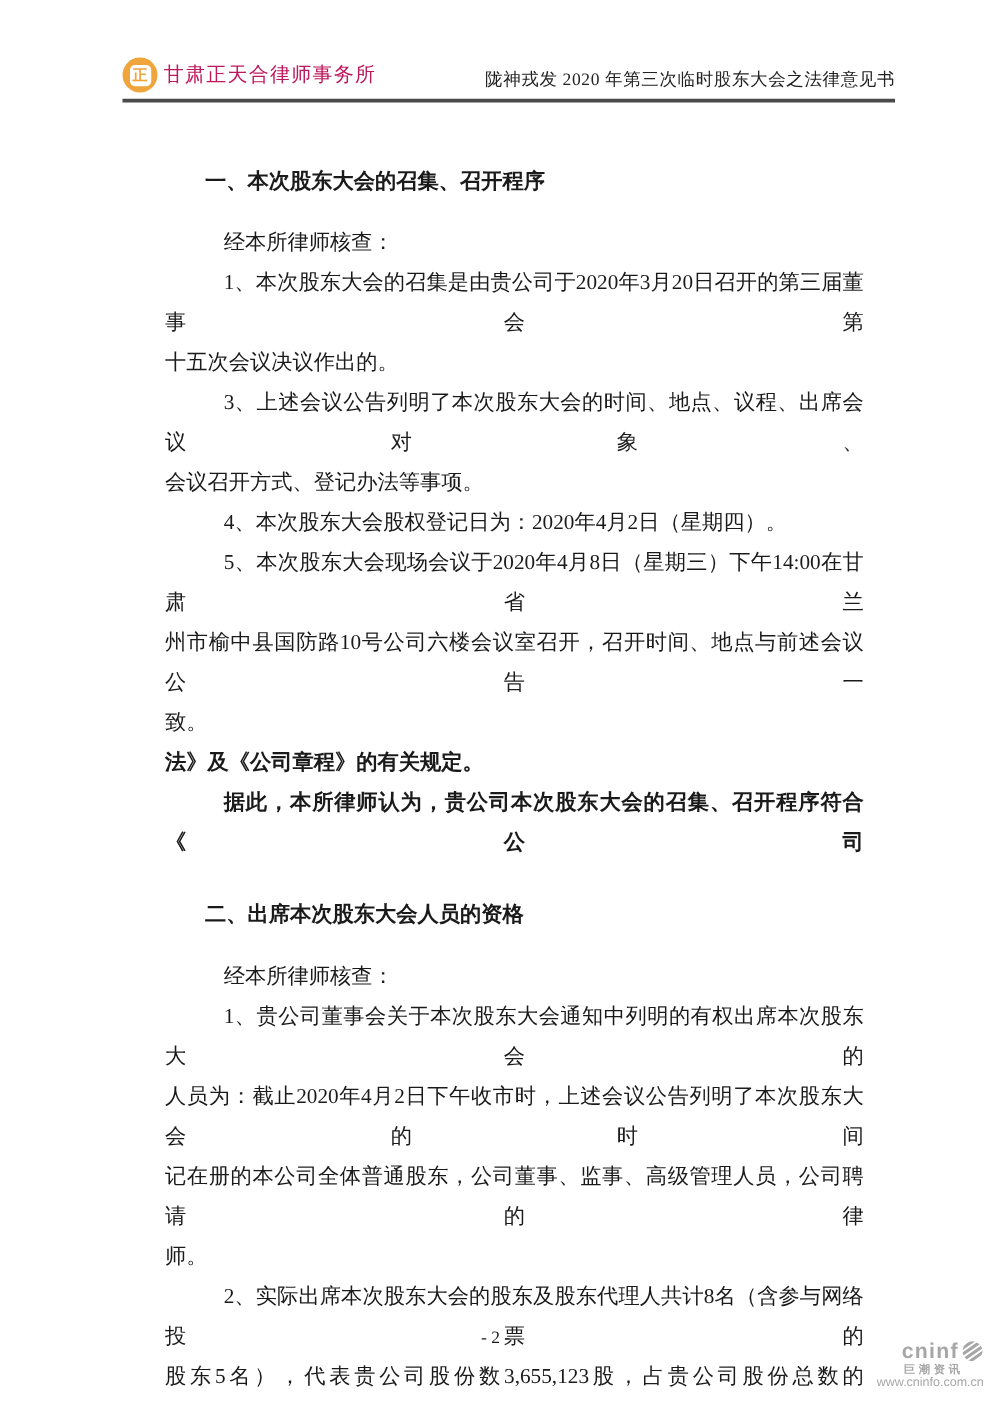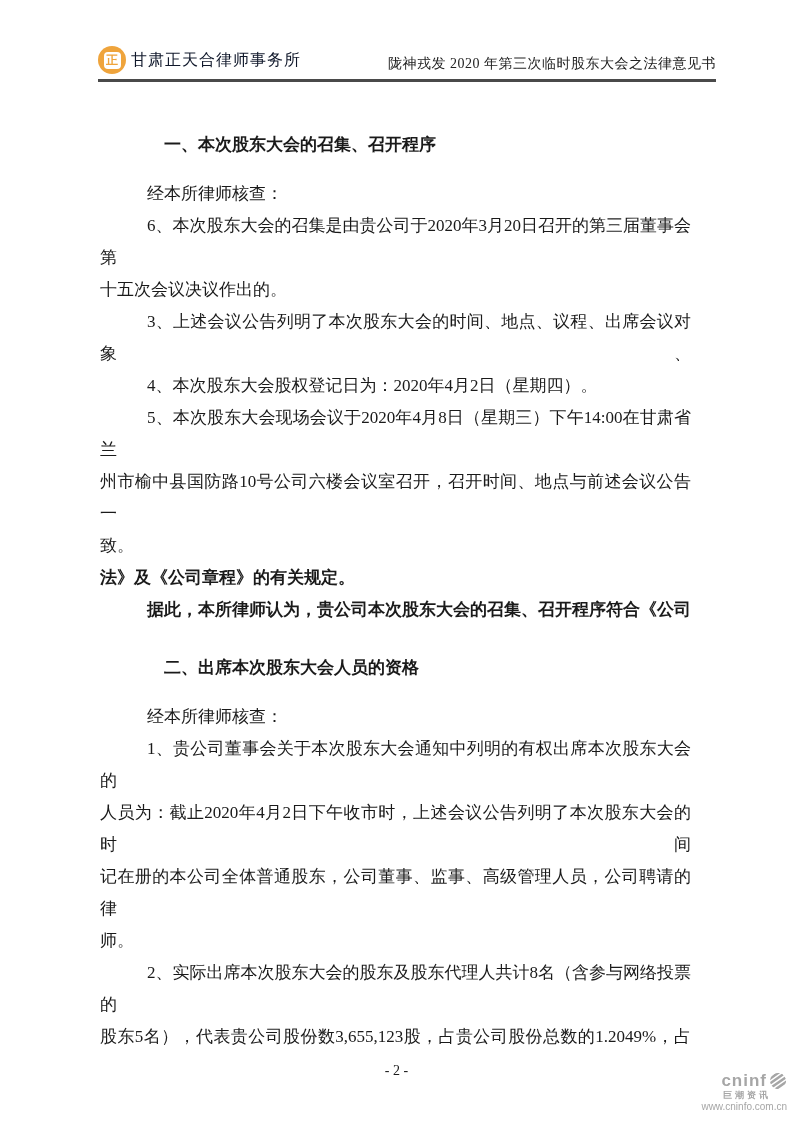--- a/index.html
+++ b/index.html
@@ -20,40 +20,40 @@
     width:28px; height:28px; border-radius:50%;
     background:var(--gold,#EFA43C);
     display:flex; align-items:center; justify-content:center;
     margin-right:5px; flex:0 0 auto;
   }
   .logo-inner {
     width:17px; height:17px; background:#ffffff; border-radius:4px;
     color:var(--gold,#EFA43C); font-weight:bold; font-size:12px; line-height:17px;
     text-align:center; font-family:"Liberation Sans","DejaVu Sans",sans-serif;
   }
-  .firm-name { font-size:16px; letter-spacing:1px; color:#0f172a; }
+  .firm-name { font-size:16px; letter-spacing:1px; color:#be185d; }
   .header-title { font-size:14px; color:#222; letter-spacing:0.5px; padding-bottom:1px; }
 
   
   .content {
     position:absolute; left:100px; top:112px; width:591px;
     font-size:17px; line-height:32px; text-align:justify;
   }
   .doc-section + .doc-section { margin-top:26px; }
   .sec-heading {
     margin:17px; font-size:17px; line-height:32px; font-weight:bold;
     font-family:"Liberation Sans","DejaVu Sans",sans-serif;
     text-indent:47px; text-align:left;
   }
   .para { margin:0; }
   .para-bold {
     font-weight:bold;
     font-family:"Liberation Sans","DejaVu Sans",sans-serif;
   }
-  .line { display:block; text-align:justify; text-align-last:justify; }
+  .line { display:block; text-align:justify; text-align-last:justify;margin-left:32px; }
   .line.indent { text-indent:47px; }
   .line.last { text-align-last:left; }
 
   
   .page-number {
     position:absolute; left:0; right:0; top:1063px;
     text-align:center; font-size:14px; color:#1a1a1a;
   }
   .watermark {
     position:absolute; right:6px; top:1072px; text-align:right;
@@ -84,25 +84,26 @@
     <div class="header-title">陇神戎发 2020 年第三次临时股东大会之法律意见书</div>
   </header>
 
   <main class="content">
       <section class="doc-section">
         <h2 class="sec-heading">一、本次股东大会的召集、召开程序</h2>
         <p class="para">
           <span class="line indent last">经本所律师核查：</span>
         </p>
         <p class="para">
-          <span class="line indent">6、本次股东大会的召集是由贵公司于2020年3月20日召开的第三届董事会第</span>
+          <span class="line indent">1、本次股东大会的召集是由贵公司于2020年3月20日召开的第三届董事会第</span>
           <span class="line last">十五次会议决议作出的。</span>
         </p>
         <p class="para">
           <span class="line indent">3、上述会议公告列明了本次股东大会的时间、地点、议程、出席会议对象、</span>
+          <span class="line last">会议召开方式、登记办法等事项。</span>
         </p>
         <p class="para">
           <span class="line indent last">4、本次股东大会股权登记日为：2020年4月2日（星期四）。</span>
         </p>
         <p class="para">
           <span class="line indent">5、本次股东大会现场会议于2020年4月8日（星期三）下午14:00在甘肃省兰</span>
           <span class="line">州市榆中县国防路10号公司六楼会议室召开，召开时间、地点与前述会议公告一</span>
           <span class="line last">致。</span>
         </p>
         <p class="para para-bold">

